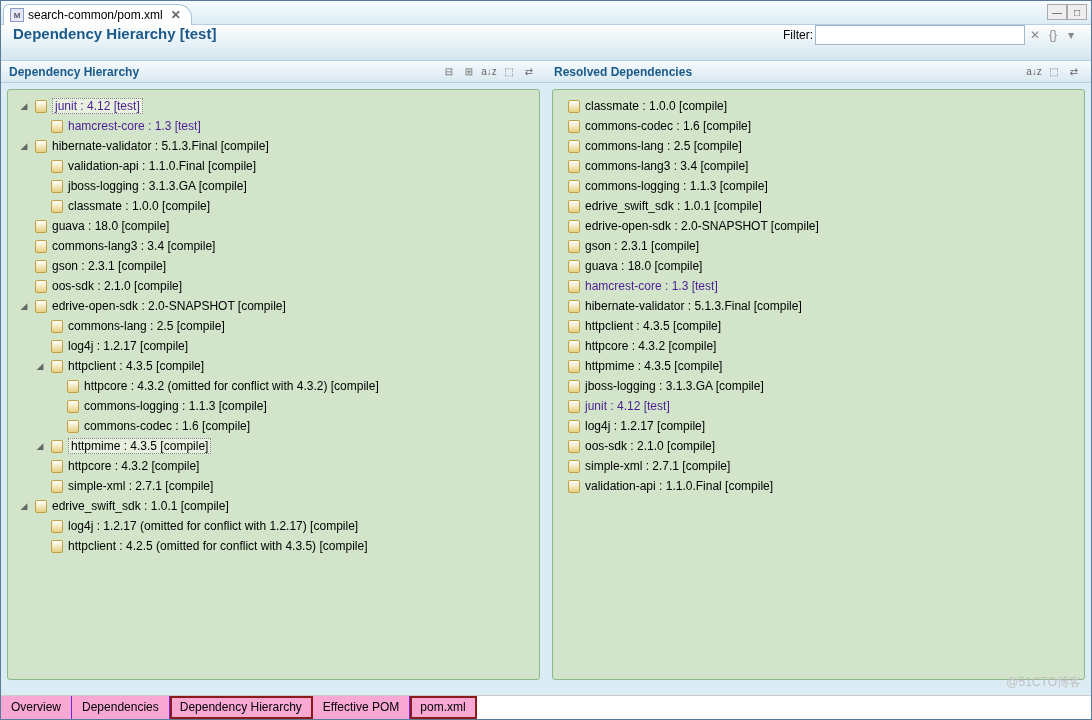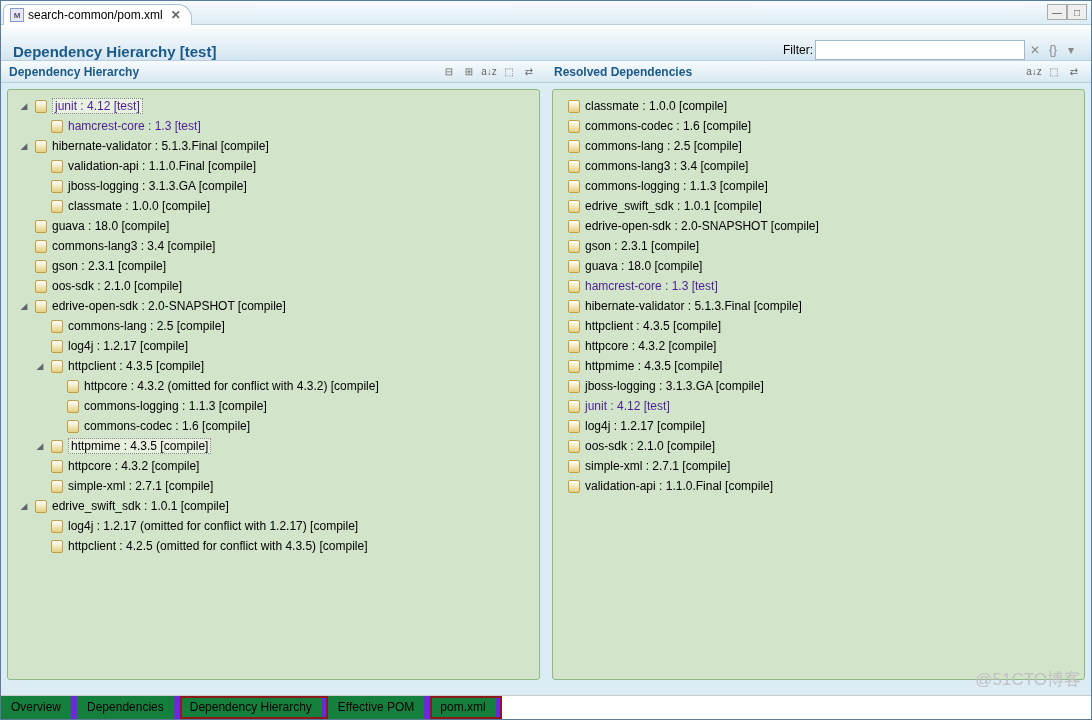--- a/index.html
+++ b/index.html
@@ -3,43 +3,43 @@
 <meta charset="utf-8">
 <style>
 *{box-sizing:border-box;margin:0;padding:0;font-family:Tahoma,Arial,sans-serif;font-size:12px}
 body{background:#dcecf4;width:1092px;height:720px;border:1px solid #5a7a99;overflow:hidden;position:relative}
 .tab-bar{height:24px;background:linear-gradient(#f7fbff,#dcecf4);display:flex;align-items:flex-end;border-bottom:1px solid #b8cde0;padding-left:2px}
 .file-tab{background:#fff;border:1px solid #a9c3d9;border-radius:6px 14px 0 0;padding:3px 10px 3px 6px;display:flex;align-items:center;gap:4px;border-bottom:none;position:relative;top:1px}
 .tab-icon{width:14px;height:14px;background:#e8e8f8;border:1px solid #8899cc;display:flex;align-items:center;justify-content:center;font-size:8px;color:#556;font-weight:bold}
 .tab-close{color:#666;font-weight:bold;margin-left:4px;cursor:pointer}
 .win-btns{position:absolute;right:4px;top:3px;display:flex;gap:0}
 .win-btn{width:20px;height:16px;border:1px solid #aaa;background:#eee;display:flex;align-items:center;justify-content:center;font-size:10px;color:#555;cursor:pointer}
-.title-bar{height:36px;background:linear-gradient(#fdfefe,#d3e5f0);display:flex;align-items:flex-end;padding:0 12px;border-bottom:1px solid #b8cde0}
+.title-bar{height:36px;background:linear-gradient(#fdfefe,#d3e5f0);display:flex;align-items:flex-start;padding:0 12px;border-bottom:1px solid #b8cde0}
 .page-title{color:#1a5a8a;font-weight:bold;font-size:15px}
 .filter-area{margin-left:auto;display:flex;align-items:center;gap:2px}
 .filter-input{width:210px;height:20px;border:1px solid #a0b8cc;background:#fff;padding:0 4px}
 .tool-icon{width:16px;height:16px;display:flex;align-items:center;justify-content:center;cursor:pointer;color:#888}
 .main{display:flex;height:625px;padding:0}
 .panel{flex:1;display:flex;flex-direction:column}
 .panel-head{height:22px;background:linear-gradient(#f7fbfe,#d8e8f0);border-bottom:1px solid #b8cde0;display:flex;align-items:center;padding:0 8px}
 .panel-title{color:#1a5a8a;font-weight:bold;font-size:12px}
 .panel-tools{margin-left:auto;display:flex;gap:2px}
 .panel-body{flex:1;margin:6px;background:#d2e5ca;border:1px solid #8fb888;border-radius:3px;padding:6px;overflow:auto}
 .tree-row{display:flex;align-items:center;height:20px;white-space:nowrap;cursor:pointer}
 .twisty{width:12px;text-align:center;color:#666;font-size:9px}
 .jar{width:14px;height:14px;margin:0 4px;display:inline-flex;align-items:center;justify-content:center}
 .jar::before{content:"";width:10px;height:11px;background:linear-gradient(#fff,#e5d080);border:1px solid #c0a040;border-radius:2px;display:block}
 .label-text{color:#000000}
 .label-grey{color:#4c1d95}
 .sel{background:#e8f0e0;border:1px dotted #888;padding:0 2px}
 .ind0{padding-left:4px}.ind1{padding-left:20px}.ind2{padding-left:36px}
 .bottom-tabs{position:absolute;bottom:0;left:0;right:0;height:24px;background:#fff;border-top:1px solid #ccc;display:flex}
-.btab{padding:4px 10px;border-right:6px solid #6d28d9;cursor:pointer;background:#15803d}
+.btab{padding:4px 10px;border-right:1px solid #6d28d9;cursor:pointer;background:#f9a8d4}
 .btab.hl{outline:2px solid #8b1a1a;outline-offset:-2px}
-.watermark{position:absolute;right:10px;bottom:28px;color:#c0c0c0;font-size:17px}
+.watermark{position:absolute;right:10px;bottom:28px;color:#c0c0c0;font-size:12px}
 .tbtn{width:18px;height:18px;display:flex;align-items:center;justify-content:center;font-size:10px;color:#666;cursor:pointer;border:1px solid transparent}
 </style>
 </head>
 <body>
 
 <div class="tab-bar">
   <div class="file-tab">
     <span class="tab-icon">M</span>
     <span>search-common/pom.xml</span>
     <span class="tab-close">✕</span>

